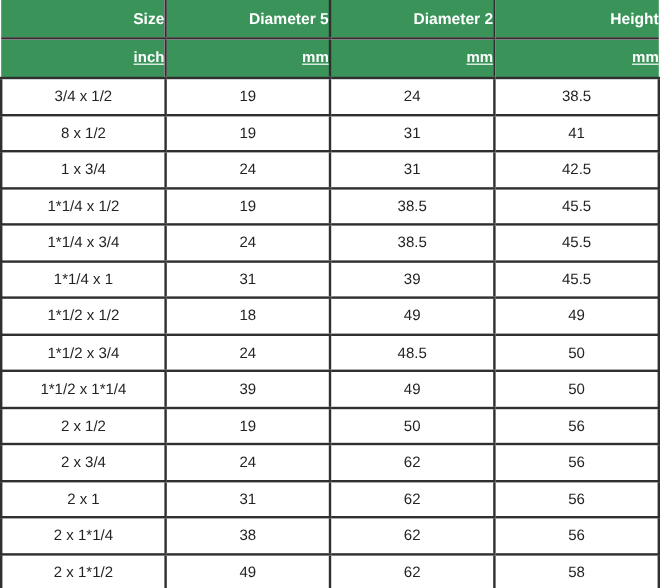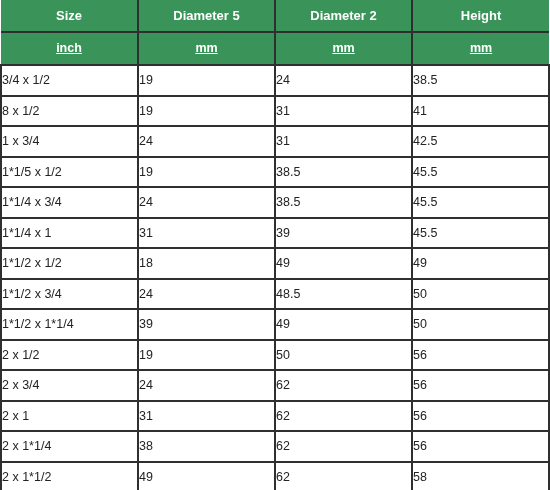--- a/index.html
+++ b/index.html
@@ -19,21 +19,21 @@
     table-layout: fixed;
   }
   table.spec-table col { width: 25%; }
 
   
   thead tr th {
     background: #3a9459;
     color: #ffffff;
     font-weight: bold;
     font-size: 13px;
-    text-align: center;
+    text-align: right;
     height: 31px;
     line-height: 31px;
     padding: 0;
     border-left: 2px solid #2f2f2f;
     border-bottom: 2px solid #2f2f2f;
     white-space: nowrap;
     overflow: hidden;
   }
   thead tr th:first-child {
     border-left: none;
@@ -41,21 +41,21 @@
   thead tr.units-row th {
     font-size: 12.5px;
     text-decoration: underline;
   }
 
   
   tbody tr td {
     background: #ffffff;
     color: #232323;
     font-size: 12.5px;
-    text-align: left;
+    text-align: center;
     height: 28.5px;
     line-height: 28.5px;
     padding: 0;
     border-left: 2px solid #2f2f2f;
     border-bottom: 2px solid #2f2f2f;
     white-space: nowrap;
     overflow: hidden;
   }
   tbody tr td:last-child {
     border-right: 2px solid #2f2f2f;
@@ -101,21 +101,21 @@
       <td>31</td>
       <td>41</td>
     </tr>
     <tr>
       <td>1 x 3/4</td>
       <td>24</td>
       <td>31</td>
       <td>42.5</td>
     </tr>
     <tr>
-      <td>1*1/5 x 1/2</td>
+      <td>1*1/4 x 1/2</td>
       <td>19</td>
       <td>38.5</td>
       <td>45.5</td>
     </tr>
     <tr>
       <td>1*1/4 x 3/4</td>
       <td>24</td>
       <td>38.5</td>
       <td>45.5</td>
     </tr>

